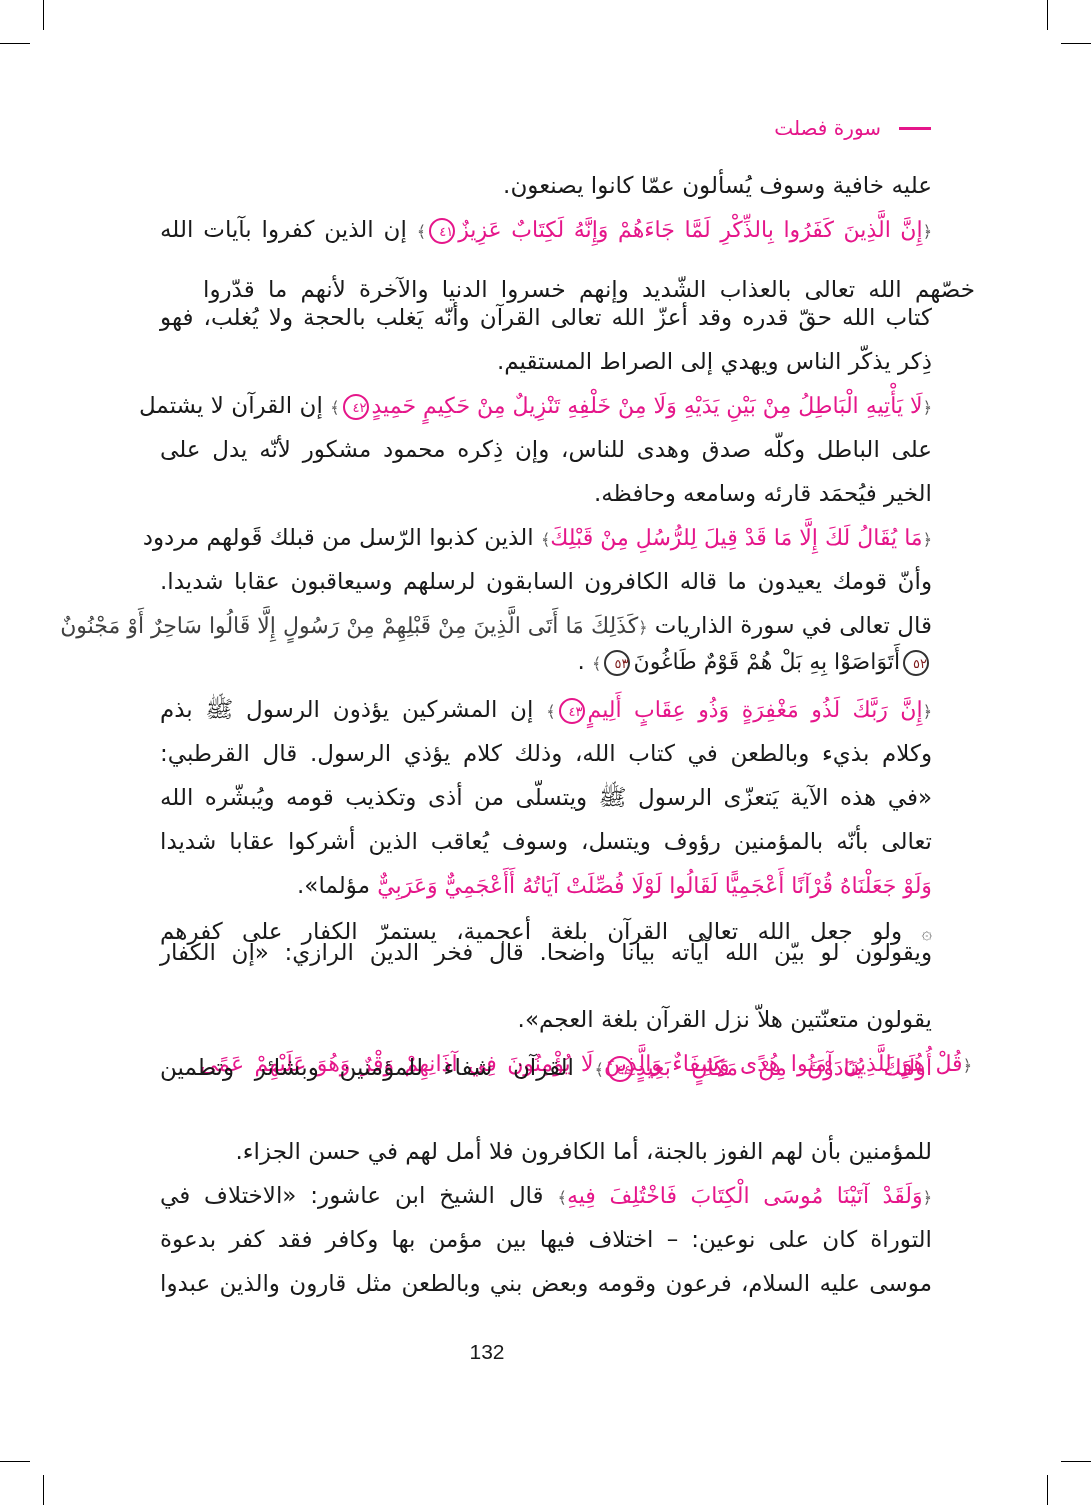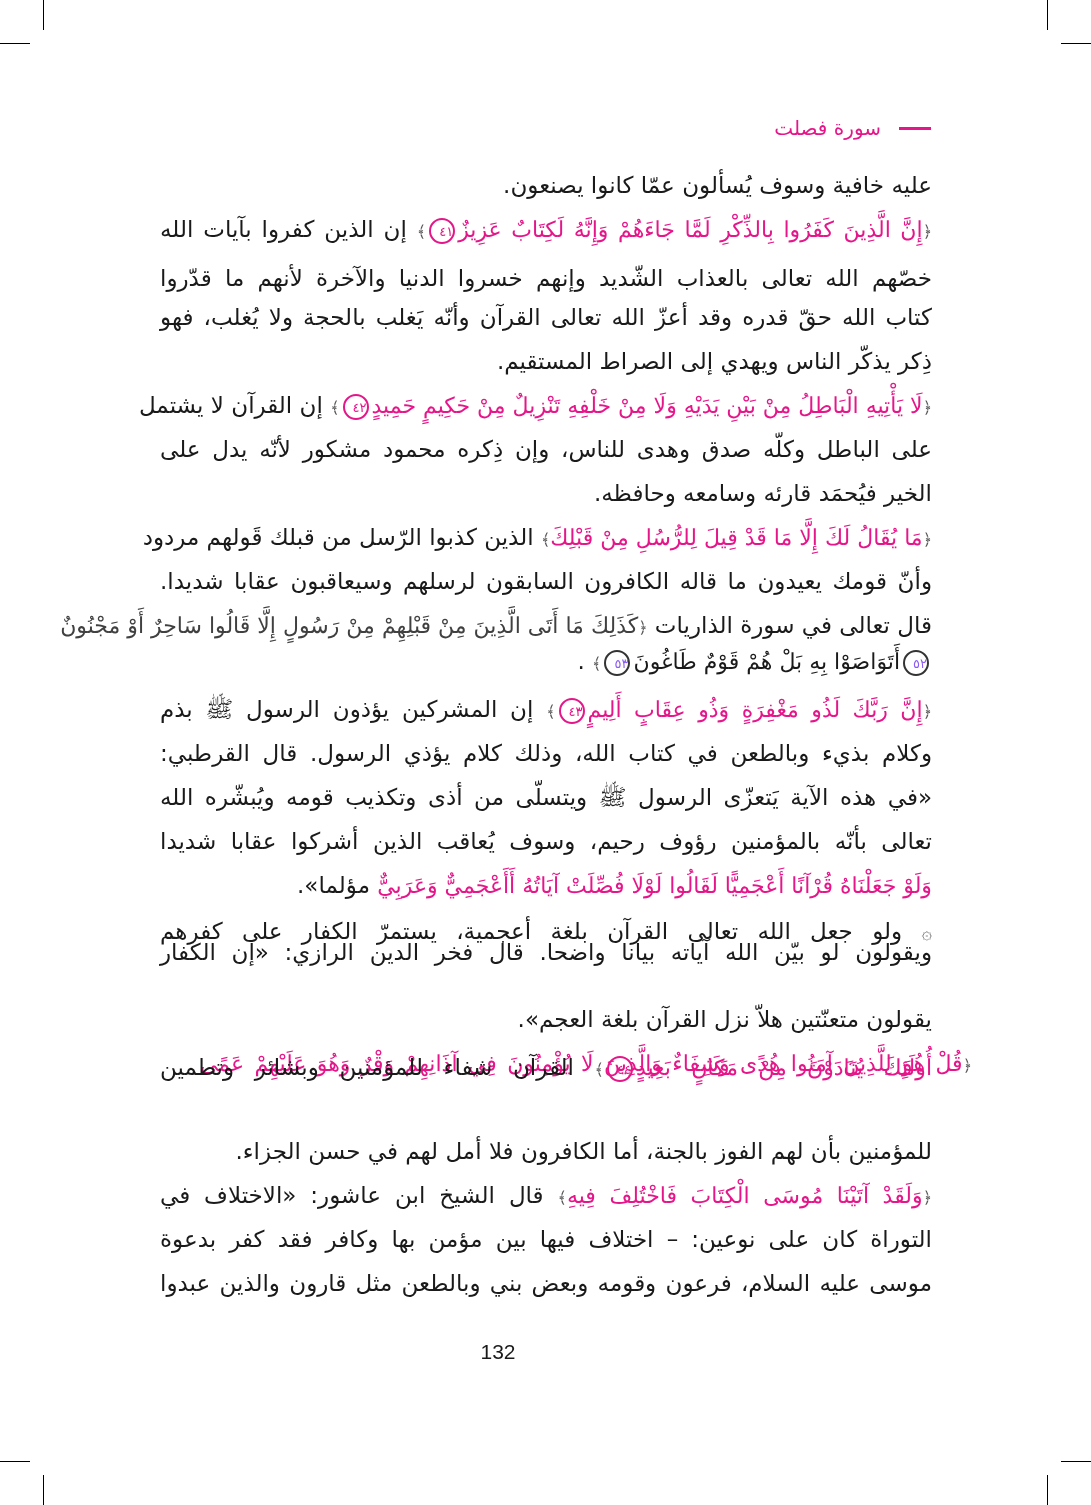--- a/index.html
+++ b/index.html
@@ -84,33 +84,33 @@
       color: #e5168a;
       font-size: 13px;
       text-align: right;
       vertical-align: middle;
       margin: 0 3px;
       font-family: "DejaVu Sans", sans-serif;
       box-sizing: border-box;
     }
     .ayah-num.dark {
       border-color: #333;
-      color: #8b5cf6;
+      color: #7f1d1d;
     }
     .orn {
       display: inline-block;
       color: #666;
       font-size: 18px;
       vertical-align: middle;
     }
 
     .page-number {
       position: absolute;
       top: 1340px;
-      left: 11px;
+      left: 0;
       width: 974px;
       text-align: center;
       font-size: 21px;
       font-family: "Liberation Sans", sans-serif;
       color: #1a1a1a;
     }
   </style>
 </head>
 <body>
 
@@ -124,34 +124,34 @@
 <div class="crop v" style="left:1047px; top:1475px; height:30px;"></div>
 
 <div class="running-head">
   <span class="bar"></span>
   <span class="title">سورة فصلت</span>
 </div>
 
 <div class="text-block" id="text-block">
     <div class="line last" style="top: 164px;"><span>عليه خافية وسوف يُسألون عمّا كانوا يصنعون.</span></div>
     <div class="line" style="top: 208px;"><span class="bracket">﴿</span><span class="quran">إِنَّ الَّذِينَ كَفَرُوا بِالذِّكْرِ لَمَّا جَاءَهُمْ وَإِنَّهُ لَكِتَابٌ عَزِيزٌ</span><span class="ayah-num">٤١</span><span class="bracket">﴾</span><span> إن الذين كفروا بآيات الله</span></div>
-    <div class="line" style="top: 257px;"><span>خصّهم الله تعالى بالعذاب الشّديد وإنهم خسروا الدنيا والآخرة لأنهم ما قدّروا</span></div>
+    <div class="line" style="top: 268px; margin-left: 43px;"><span>خصّهم الله تعالى بالعذاب الشّديد وإنهم خسروا الدنيا والآخرة لأنهم ما قدّروا</span></div>
     <div class="line" style="top: 296px;"><span>كتاب الله حقّ قدره وقد أعزّ الله تعالى القرآن وأنّه يَغلب بالحجة ولا يُغلب، فهو</span></div>
     <div class="line last" style="top: 340px;"><span>ذِكر يذكّر الناس ويهدي إلى الصراط المستقيم.</span></div>
     <div class="line" style="top: 384px;"><span class="bracket">﴿</span><span class="quran">لَا يَأْتِيهِ الْبَاطِلُ مِنْ بَيْنِ يَدَيْهِ وَلَا مِنْ خَلْفِهِ تَنْزِيلٌ مِنْ حَكِيمٍ حَمِيدٍ</span><span class="ayah-num">٤٢</span><span class="bracket">﴾</span><span> إن القرآن لا يشتمل</span></div>
     <div class="line" style="top: 428px;"><span>على الباطل وكلّه صدق وهدى للناس، وإن ذِكره محمود مشكور لأنّه يدل على</span></div>
     <div class="line last" style="top: 472px;"><span>الخير فيُحمَد قارئه وسامعه وحافظه.</span></div>
     <div class="line" style="top: 516px;"><span class="bracket">﴿</span><span class="quran">مَا يُقَالُ لَكَ إِلَّا مَا قَدْ قِيلَ لِلرُّسُلِ مِنْ قَبْلِكَ</span><span class="bracket">﴾</span><span> الذين كذبوا الرّسل من قبلك قَولهم مردود</span></div>
     <div class="line" style="top: 560px;"><span>وأنّ قومك يعيدون ما قاله الكافرون السابقون لرسلهم وسيعاقبون عقابا شديدا.</span></div>
     <div class="line" style="top: 604px;"><span>قال تعالى في سورة الذاريات </span><span class="bracket">﴿</span><span class="quran" style="color: #404040;">كَذَلِكَ مَا أَتَى الَّذِينَ مِنْ قَبْلِهِمْ مِنْ رَسُولٍ إِلَّا قَالُوا سَاحِرٌ أَوْ مَجْنُونٌ</span></div>
     <div class="line last" style="top: 640px;"><span class="ayah-num dark">٥٢</span><span class="quran" style="color: rgb(26, 26, 26);">أَتَوَاصَوْا بِهِ بَلْ هُمْ قَوْمٌ طَاغُونَ</span><span class="ayah-num dark">٥٣</span><span class="bracket">﴾</span><span> .</span></div>
     <div class="line" style="top: 688px;"><span class="bracket">﴿</span><span class="quran">إِنَّ رَبَّكَ لَذُو مَغْفِرَةٍ وَذُو عِقَابٍ أَلِيمٍ</span><span class="ayah-num">٤٣</span><span class="bracket">﴾</span><span> إن المشركين يؤذون الرسول ﷺ بذم</span></div>
     <div class="line" style="top: 732px;"><span>وكلام بذيء وبالطعن في كتاب الله، وذلك كلام يؤذي الرسول. قال القرطبي:</span></div>
     <div class="line" style="top: 776px;"><span>«في هذه الآية يَتعزّى الرسول ﷺ ويتسلّى من أذى وتكذيب قومه ويُبشّره الله</span></div>
-    <div class="line" style="top: 820px;"><span>تعالى بأنّه بالمؤمنين رؤوف رحيم، وسوف يُعاقب الذين أشركوا عقابا شديدا</span></div>
+    <div class="line" style="top: 820px;"><span>تعالى بأنّه بالمؤمنين رؤوف ويتسل، وسوف يُعاقب الذين أشركوا عقابا شديدا</span></div>
     <div class="line last" style="top: 864px;"><span class="quran">وَلَوْ جَعَلْنَاهُ قُرْآنًا أَعْجَمِيًّا لَقَالُوا لَوْلَا فُصِّلَتْ آيَاتُهُ أَأَعْجَمِيٌّ وَعَرَبِيٌّ</span><span> مؤلما».</span></div>
     <div class="line" style="top: 910px;"><span class="orn">۞</span><span> ولو جعل الله تعالى القرآن بلغة أعجمية، يستمرّ الكفار على كفرهم</span></div>
     <div class="line" style="top: 931px;"><span>ويقولون لو بيّن الله آياته بيانا واضحا. قال فخر الدين الرازي: «إن الكفار</span></div>
     <div class="line last" style="top: 998px;"><span>يقولون متعنّتين هلاّ نزل القرآن بلغة العجم».</span></div>
     <div class="line" style="top: 1042px; margin-left: 40px;"><span class="bracket">﴿</span><span class="quran">قُلْ هُوَ لِلَّذِينَ آمَنُوا هُدًى وَشِفَاءٌ وَالَّذِينَ لَا يُؤْمِنُونَ فِي آذَانِهِمْ وَقْرٌ وَهُوَ عَلَيْهِمْ عَمًى</span></div>
     <div class="line" style="top: 1046px;"><span class="quran">أُولَئِكَ يُنَادَوْنَ مِنْ مَكَانٍ بَعِيدٍ</span><span class="ayah-num">٤٤</span><span class="bracket">﴾</span><span> القرآن شفاء للمؤمنين وبشائر وتطمين</span></div>
     <div class="line last" style="top: 1130px;"><span>للمؤمنين بأن لهم الفوز بالجنة، أما الكافرون فلا أمل لهم في حسن الجزاء.</span></div>
     <div class="line" style="top: 1174px;"><span class="bracket">﴿</span><span class="quran">وَلَقَدْ آتَيْنَا مُوسَى الْكِتَابَ فَاخْتُلِفَ فِيهِ</span><span class="bracket">﴾</span><span> قال الشيخ ابن عاشور: «الاختلاف في</span></div>
     <div class="line" style="top: 1218px;"><span>التوراة كان على نوعين: – اختلاف فيها بين مؤمن بها وكافر فقد كفر بدعوة</span></div>
     <div class="line" style="top: 1262px;"><span>موسى عليه السلام، فرعون وقومه وبعض بني وبالطعن مثل قارون والذين عبدوا</span></div>

